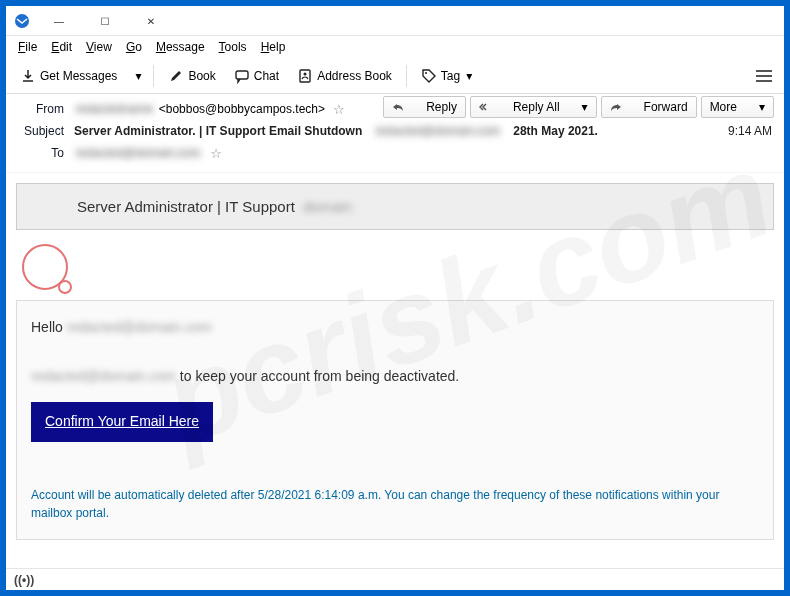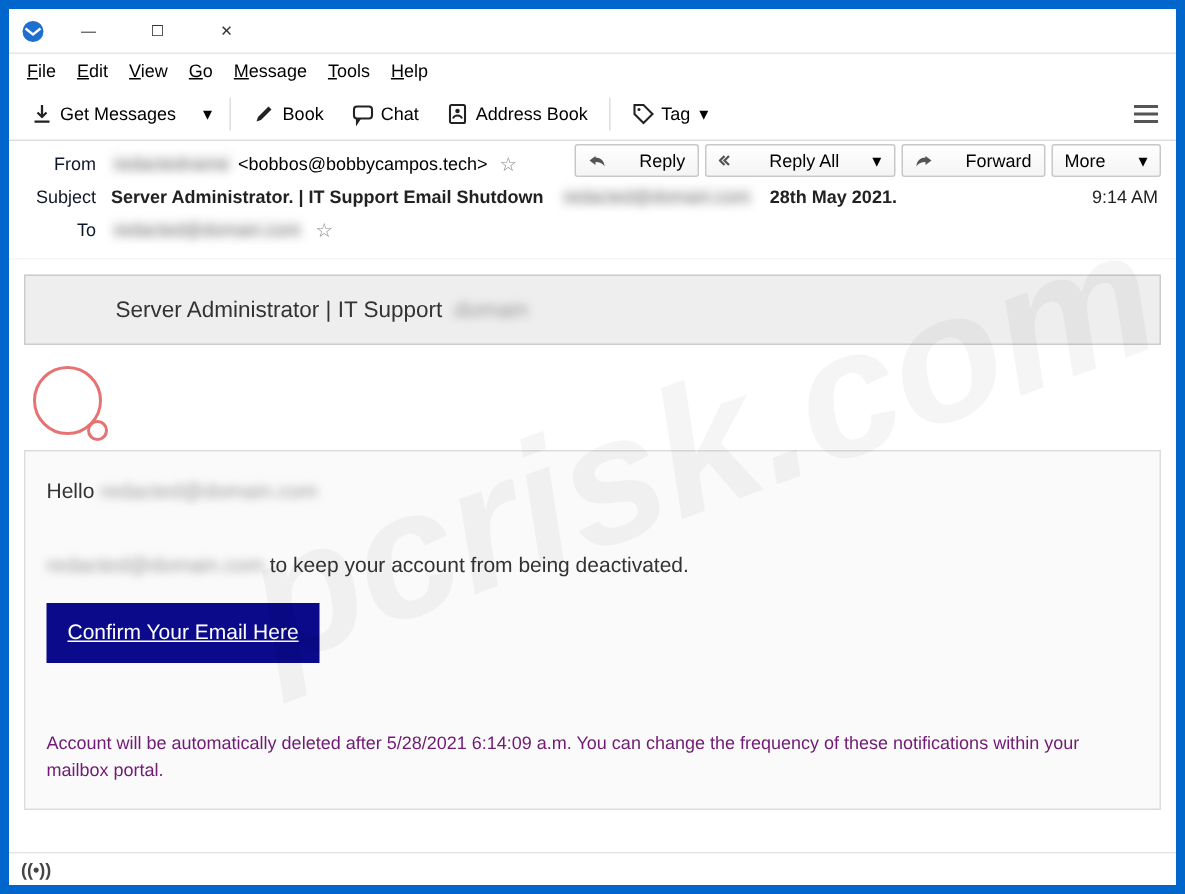--- a/index.html
+++ b/index.html
@@ -34,21 +34,21 @@
 .subjectline { font-weight: bold; color: #222; }
 .subjectline .blur { filter: blur(3px); font-weight: normal; }
 .body-area { flex: 1; background: #fff; padding: 10px; overflow: auto; }
 .msg-header-box { background: #eeeeee; border: 1px solid #ccc; padding: 14px 10px 14px 60px; font-size: 15px; color: #333; display: flex; align-items: center; gap: 8px; }
 .msg-header-box .blur { filter: blur(3px); color: #999; }
 .circle { width: 46px; height: 46px; border: 2px solid #e57373; border-radius: 50%; margin: 14px 0 0 6px; position: relative; }
 .circle::after { content: ""; position: absolute; width: 10px; height: 10px; border: 2px solid #e57373; border-radius: 50%; bottom: -6px; right: -6px; }
 .msg-body { border: 1px solid #ddd; background: #fafafa; margin-top: 10px; padding: 16px 14px; font-size: 14px; color: #333; line-height: 1.55; }
 .msg-body .blur { filter: blur(3px); color: rgba(80,80,80,.55); }
 .confirm-btn { display: inline-block; background: #0a0a8a; color: #fff; padding: 9px 14px; font-size: 14px; text-decoration: underline; margin: 14px 0; cursor: pointer; }
-.footnote { font-size: 12px; color: #701a75; margin-top: 30px; }
+.footnote { font-size: 12px; color: #0369a1; margin-top: 30px; }
 .statusbar { height: 22px; display: flex; align-items: center; padding: 0 8px; border-top: 1px solid #e5e5e5; }
 .statusbar .s-icon { font-weight: bold; color: #444; font-size: 12px; }
 .watermark { position: absolute; right: 0; top: 50%; transform: translateY(-50%) rotate(-20deg); font-size: 120px; font-weight: bold; font-style: italic; color: rgba(0,0,0,0.04); pointer-events: none; white-space: nowrap; }
 </style>
 </head>
 <body>
 
 <div class="window">
 
   <div class="titlebar">

